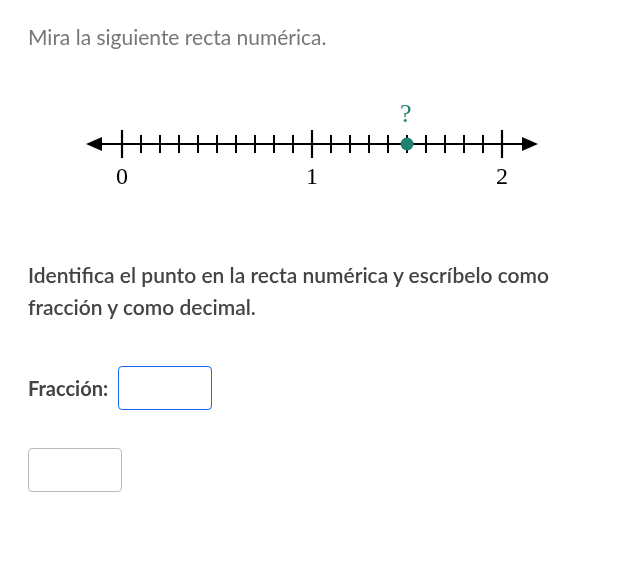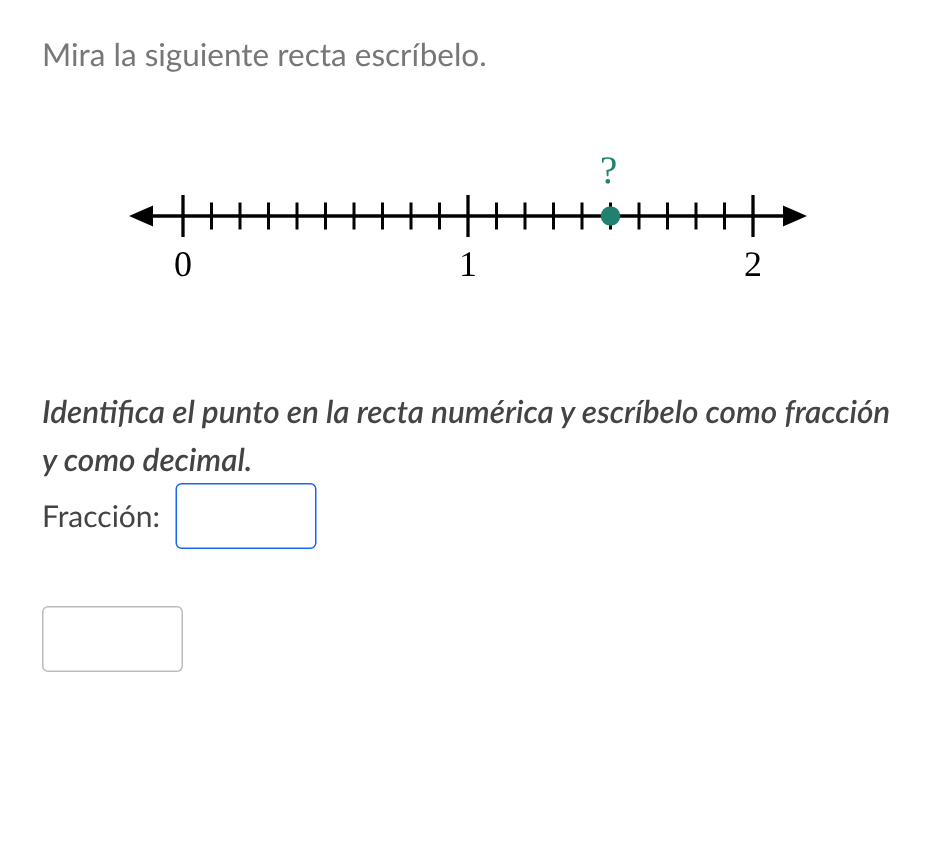--- a/index.html
+++ b/index.html
@@ -31,30 +31,30 @@
     color: #208170;
     font-family: "Times New Roman", serif;
     font-size: 26px;
     position: absolute;
   }
   .instructions {
     font-size: 21px;
     font-weight: 600;
     color: #444;
     line-height: 1.5;
-    font-style: italic;
+    margin-bottom: 44px;
   }
   .field-row {
     display: flex;
     align-items: center;
     margin-bottom: 38px;
   }
   .field-label {
     font-size: 20px;
-    font-weight: 400;
+    font-weight: 700;
     color: #444;
     margin-right: 10px;
   }
   .field-input {
     width: 94px;
     height: 44px;
     border: 1px solid #bbb;
     border-radius: 4px;
     font-size: 18px;
     padding: 0 10px;
@@ -62,21 +62,21 @@
     color: #333;
   }
   .field-input.focused {
     border: 1px solid #1865f2;
   }
   svg { display: block; }
 </style>
 </head>
 <body>
 
-<div class="intro">Mira la siguiente recta escríbelo.</div>
+<div class="intro">Mira la siguiente recta numérica.</div>
 
 <div class="numline-wrap">
   <div class="numline">
     <svg id="nl-svg" width="460" height="120" viewBox="0 0 460 120">
         <line x1="12" y1="55" x2="448" y2="55" stroke="#000000" stroke-width="2.2"></line>
         <polygon points="4,55 20,48 20,62" fill="#000000"></polygon>
         <polygon points="456,55 440,48 440,62" fill="#000000"></polygon>
         <line x1="40" y1="41" x2="40" y2="69" stroke="#000000" stroke-width="2.2"></line>
         <line x1="59" y1="46" x2="59" y2="64" stroke="#000000" stroke-width="2"></line>
         <line x1="78" y1="46" x2="78" y2="64" stroke="#000000" stroke-width="2"></line>

